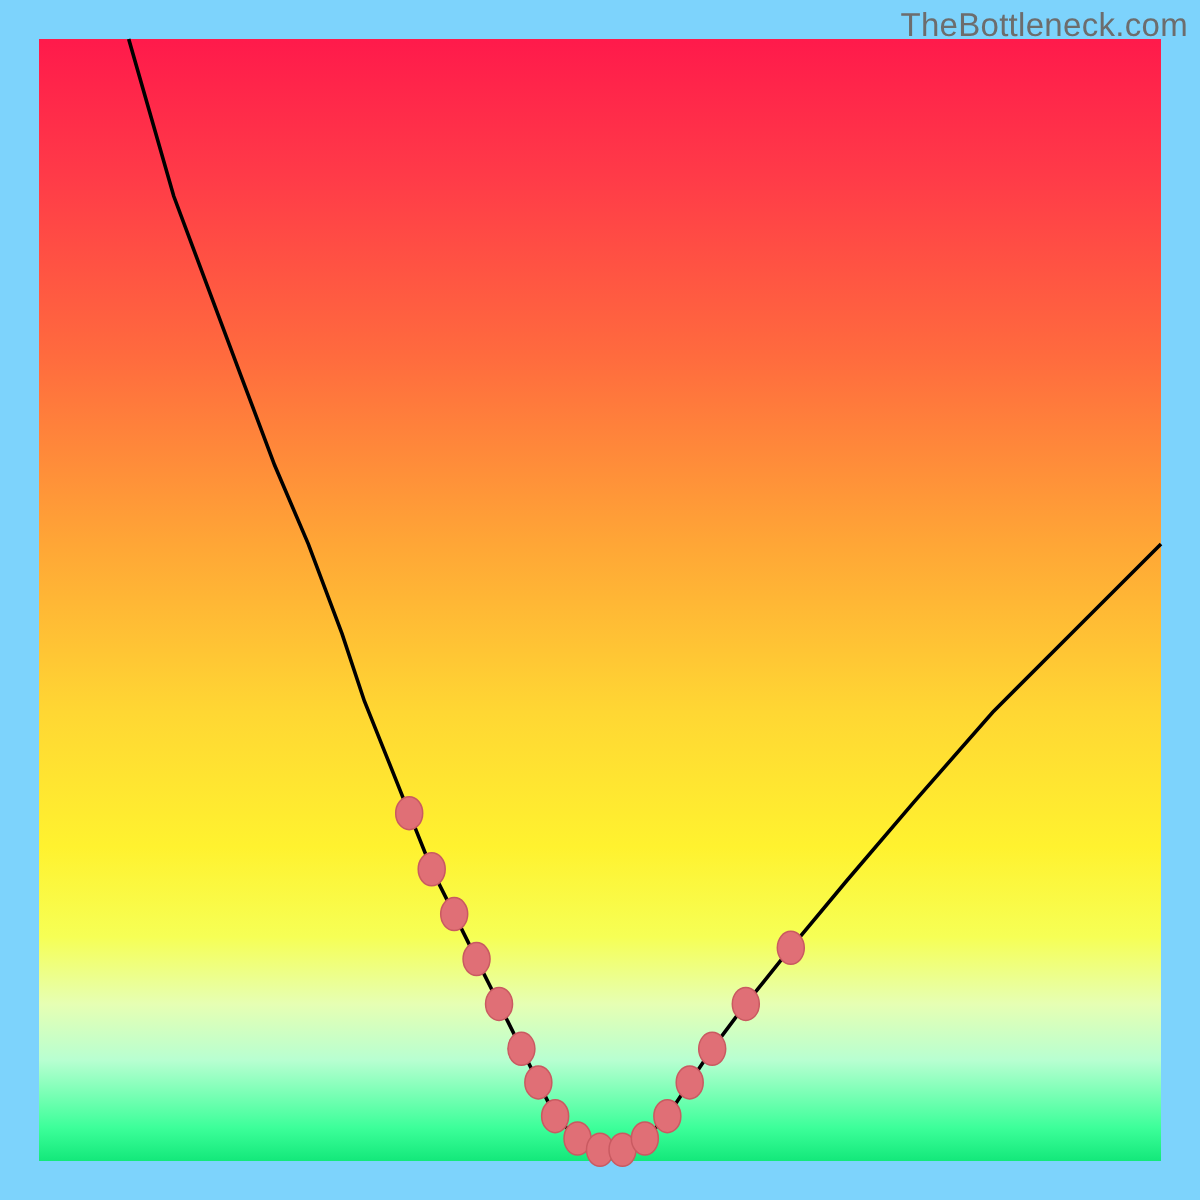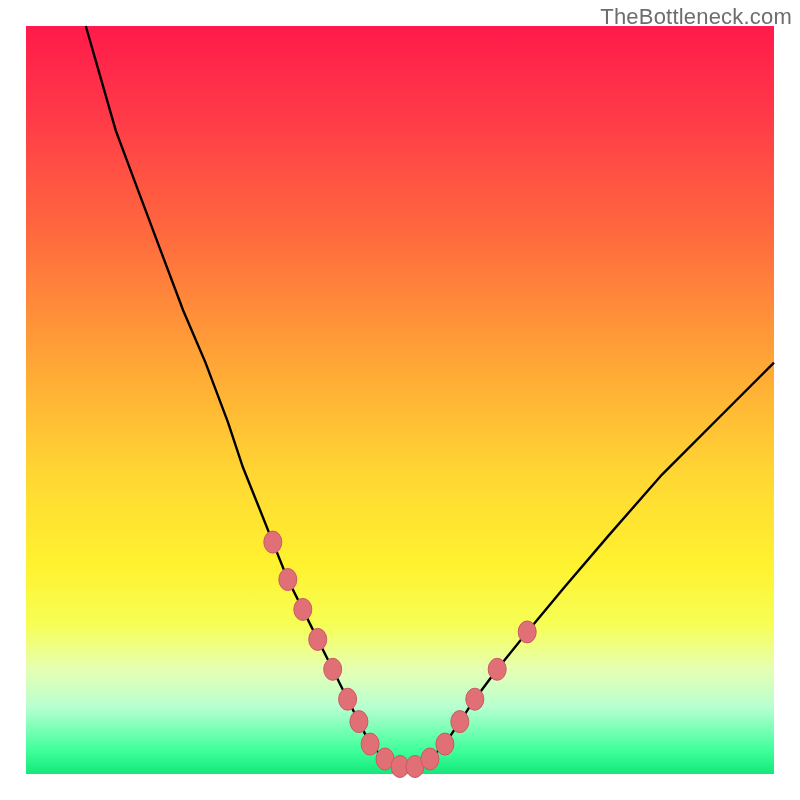--- a/index.html
+++ b/index.html
@@ -40,21 +40,21 @@
     left: 0;
     top: 0;
     width: 748px;
     height: 748px;
     overflow: visible;
   }
 </style>
 </head>
 <body>
 
-<div class="frame" style="background: #ffffff;">
+<div class="frame" style="background: #7dd3fc;">
   <div class="plot-area" style="background: linear-gradient(rgb(255, 26, 75) 0%, rgb(255, 58, 72) 12%, rgb(255, 106, 62) 28%, rgb(255, 166, 54) 45%, rgb(255, 215, 51) 60%, rgb(255, 242, 47) 72%, rgb(246, 255, 85) 80%, rgb(230, 255, 179) 86%, rgb(184, 255, 209) 91%, rgb(61, 255, 154) 97%, rgb(19, 232, 122) 100%);">
     <svg class="curve" viewBox="0 0 748 748" preserveAspectRatio="none">
       <path id="curve-path" fill="none" stroke-width="2.4" d="M59.8 0.0 L74.8 52.4 L89.8 104.7 L112.2 164.6 L134.6 224.4 L157.1 284.2 L179.5 336.6 L202.0 396.4 L216.9 441.3 L231.9 478.7 L246.8 516.1 L261.8 553.5 L276.8 583.4 L291.7 613.4 L306.7 643.3 L321.6 673.2 L332.9 695.6 L344.1 718.1 L359.0 733.0 L374.0 740.5 L389.0 740.5 L403.9 733.0 L418.9 718.1 L433.8 695.6 L448.8 673.2 L471.2 643.3 L501.2 605.9 L538.6 561.0 L583.4 508.6 L635.8 448.8 L695.6 389.0 L748.0 336.6" stroke="#000000"></path>
       <g id="markers">
           <ellipse cx="246.8" cy="516.1" rx="9" ry="11" fill="#e06f76" stroke="#c95a61" stroke-width="1"></ellipse>
           <ellipse cx="261.8" cy="553.5" rx="9" ry="11" fill="#e06f76" stroke="#c95a61" stroke-width="1"></ellipse>
           <ellipse cx="276.8" cy="583.4" rx="9" ry="11" fill="#e06f76" stroke="#c95a61" stroke-width="1"></ellipse>
           <ellipse cx="291.7" cy="613.4" rx="9" ry="11" fill="#e06f76" stroke="#c95a61" stroke-width="1"></ellipse>
           <ellipse cx="306.7" cy="643.3" rx="9" ry="11" fill="#e06f76" stroke="#c95a61" stroke-width="1"></ellipse>
           <ellipse cx="321.6" cy="673.2" rx="9" ry="11" fill="#e06f76" stroke="#c95a61" stroke-width="1"></ellipse>

